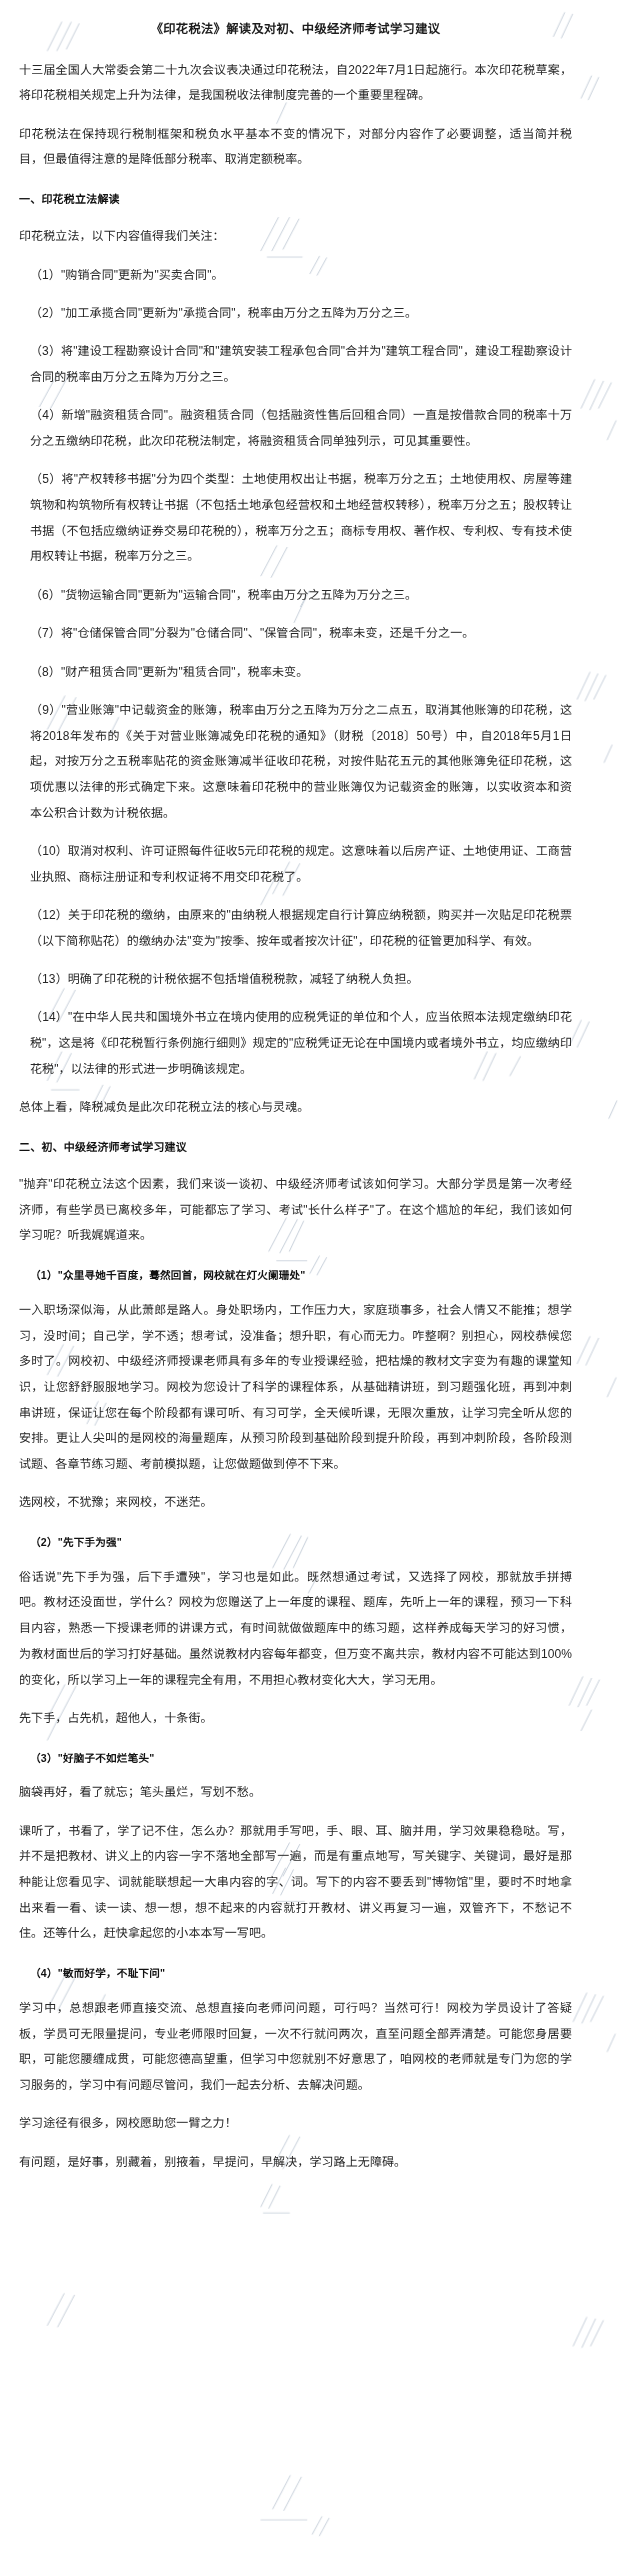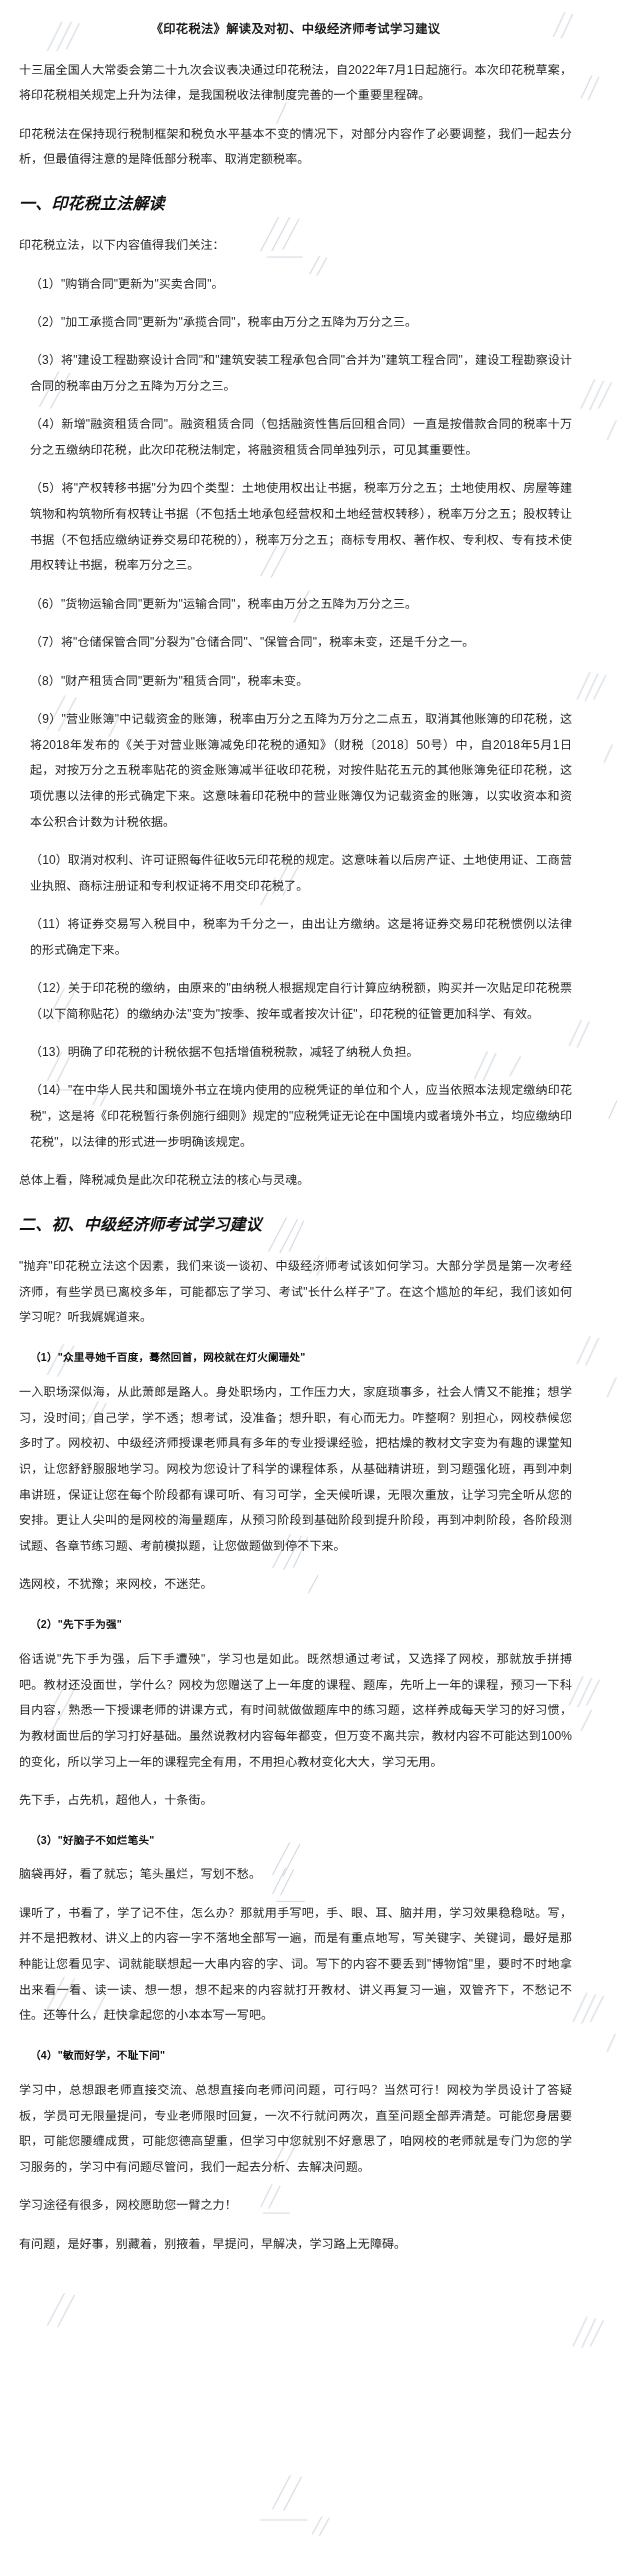--- a/index.html
+++ b/index.html
@@ -50,27 +50,26 @@
     letter-spacing: 0.1px;
   }
   p.para.indent {
     text-indent: 0;
     padding-left: 11px;
   }
   p.para.noindent {
     padding-left: 0;
   }
   h2.section {
-    font-size: 16px;
+    font-size: 11px;
     font-weight: bold;
     color: #111111;
     margin: 17.4px 0 14.2px 0;
     line-height: 1.8;
     letter-spacing: 0.2px;
-    font-style: italic;
   }
   h3.subsection {
     font-size: 10.6px;
     font-weight: bold;
     color: #111111;
     margin: 16px 0 12.7px 0;
     padding-left: 11px;
     line-height: 1.9;
     letter-spacing: 0.2px;
   }
@@ -278,37 +277,36 @@
         <path d="M0 4 L58 4" stroke-width="1"></path>
       </g>
   </g>
 </svg>
 
 <div class="page">
 
   <h1 class="doc-title">《印花税法》解读及对初、中级经济师考试学习建议</h1>
 
   <p class="para noindent">十三届全国人大常委会第二十九次会议表决通过印花税法，自2022年7月1日起施行。本次印花税草案，将印花税相关规定上升为法律，是我国税收法律制度完善的一个重要里程碑。</p>
-  <p class="para noindent">印花税法在保持现行税制框架和税负水平基本不变的情况下，对部分内容作了必要调整，我们一起去分析，但最值得注意的是降低部分税率、取消定额税率。</p>
+  <p class="para noindent">印花税法在保持现行税制框架和税负水平基本不变的情况下，对部分内容作了必要调整，适当简并税目，但最值得注意的是降低部分税率、取消定额税率。</p>
 
   <h2 class="section">一、印花税立法解读</h2>
 
   <p class="para noindent">印花税立法，以下内容值得我们关注：</p>
 
   <p class="para indent">（1）"购销合同"更新为"买卖合同"。</p>
   <p class="para indent">（2）"加工承揽合同"更新为"承揽合同"，税率由万分之五降为万分之三。</p>
   <p class="para indent">（3）将"建设工程勘察设计合同"和"建筑安装工程承包合同"合并为"建筑工程合同"，建设工程勘察设计合同的税率由万分之五降为万分之三。</p>
   <p class="para indent">（4）新增"融资租赁合同"。融资租赁合同（包括融资性售后回租合同）一直是按借款合同的税率十万分之五缴纳印花税，此次印花税法制定，将融资租赁合同单独列示，可见其重要性。</p>
   <p class="para indent">（5）将"产权转移书据"分为四个类型：土地使用权出让书据，税率万分之五；土地使用权、房屋等建筑物和构筑物所有权转让书据（不包括土地承包经营权和土地经营权转移），税率万分之五；股权转让书据（不包括应缴纳证券交易印花税的），税率万分之五；商标专用权、著作权、专利权、专有技术使用权转让书据，税率万分之三。</p>
   <p class="para indent">（6）"货物运输合同"更新为"运输合同"，税率由万分之五降为万分之三。</p>
   <p class="para indent">（7）将"仓储保管合同"分裂为"仓储合同"、"保管合同"，税率未变，还是千分之一。</p>
   <p class="para indent">（8）"财产租赁合同"更新为"租赁合同"，税率未变。</p>
   <p class="para indent">（9）"营业账簿"中记载资金的账簿，税率由万分之五降为万分之二点五，取消其他账簿的印花税，这将2018年发布的《关于对营业账簿减免印花税的通知》（财税〔2018〕50号）中，自2018年5月1日起，对按万分之五税率贴花的资金账簿减半征收印花税，对按件贴花五元的其他账簿免征印花税，这项优惠以法律的形式确定下来。这意味着印花税中的营业账簿仅为记载资金的账簿，以实收资本和资本公积合计数为计税依据。</p>
   <p class="para indent">（10）取消对权利、许可证照每件征收5元印花税的规定。这意味着以后房产证、土地使用证、工商营业执照、商标注册证和专利权证将不用交印花税了。</p>
-  <p class="para indent">（11）将证券交易写入税目中，税率为千分之一，由出让方缴纳。这是将证券交易印花税惯例以法律的形式确定下来。</p>
   <p class="para indent">（12）关于印花税的缴纳，由原来的"由纳税人根据规定自行计算应纳税额，购买并一次贴足印花税票（以下简称贴花）的缴纳办法"变为"按季、按年或者按次计征"，印花税的征管更加科学、有效。</p>
   <p class="para indent">（13）明确了印花税的计税依据不包括增值税税款，减轻了纳税人负担。</p>
   <p class="para indent">（14）"在中华人民共和国境外书立在境内使用的应税凭证的单位和个人，应当依照本法规定缴纳印花税"，这是将《印花税暂行条例施行细则》规定的"应税凭证无论在中国境内或者境外书立，均应缴纳印花税"，以法律的形式进一步明确该规定。</p>
 
   <p class="para noindent">总体上看，降税减负是此次印花税立法的核心与灵魂。</p>
 
   <h2 class="section">二、初、中级经济师考试学习建议</h2>
 
   <p class="para noindent">"抛弃"印花税立法这个因素，我们来谈一谈初、中级经济师考试该如何学习。大部分学员是第一次考经济师，有些学员已离校多年，可能都忘了学习、考试"长什么样子"了。在这个尴尬的年纪，我们该如何学习呢？听我娓娓道来。</p>
 

